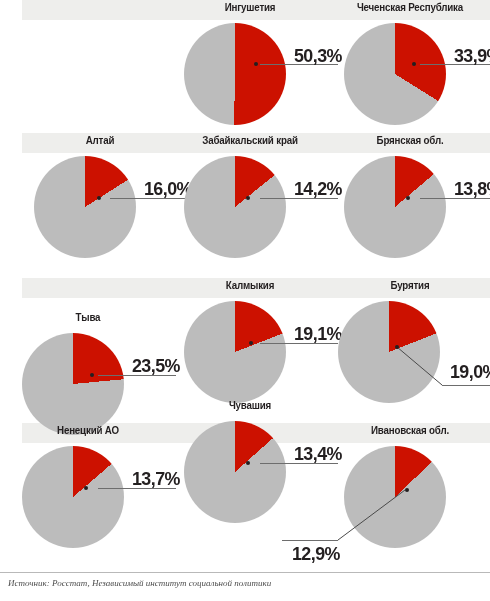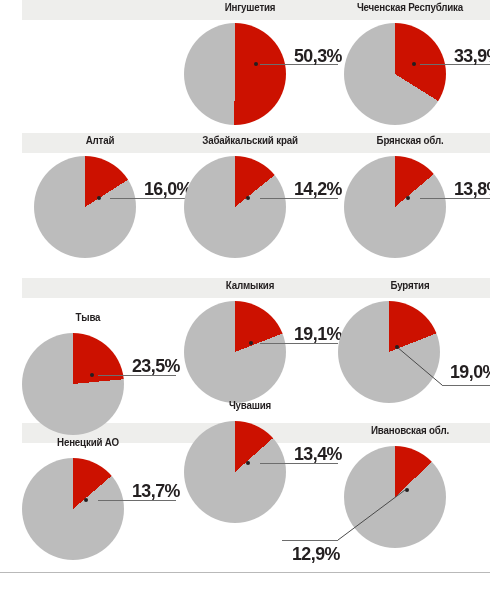--- a/index.html
+++ b/index.html
@@ -236,21 +236,21 @@
         <div class="pie-wrap" style="left: 8px;">
           <div class="pie" style="background: conic-gradient(rgb(204, 17, 0) 0deg, rgb(204, 17, 0) 68.4deg, rgb(188, 188, 188) 68.4deg, rgb(188, 188, 188) 360deg);"></div>
         </div>
         <svg class="leader-diag" width="53" height="46" style="left: 63px; top: 65px; position: absolute;">
           <line x1="4" y1="4" x2="49" y2="42" stroke="#4a4a4a" stroke-width="1"></line>
         </svg>
         <div class="leader-h" style="left: 112px; top: 107px; width: 56px; background: rgb(109, 109, 109);"></div>
         <div class="leader-dot" style="left: 65px; top: 67px;"></div>
         <div class="value" style="left: 120px; top: 83px;">19,0%</div>
       </div>
-      <div class="cell" style="left: 8px; top: 423px; margin-top: 12px;">
+      <div class="cell" style="left: 8px; top: 423px;">
         <div class="cell-title">Ненецкий АО</div>
         <div class="pie-wrap" style="left: 14px;">
           <div class="pie" style="background: conic-gradient(rgb(204, 17, 0) 0deg, rgb(204, 17, 0) 49.32deg, rgb(188, 188, 188) 49.32deg, rgb(188, 188, 188) 360deg);"></div>
         </div>
         <div class="leader-h" style="left: 90px; top: 65px; width: 78px; background: rgb(109, 109, 109);"></div>
         <div class="leader-dot" style="left: 76px; top: 63px;"></div>
         <div class="value" style="left: 124px; top: 45px;">13,7%</div>
       </div>
       <div class="cell" style="left: 170px; top: 398px;">
         <div class="cell-title">Чувашия</div>
@@ -269,14 +269,15 @@
         <svg class="leader-diag" width="75" height="58" style="left: 4px; top: 63px; position: absolute;">
           <line x1="71" y1="4" x2="4" y2="54" stroke="#4a4a4a" stroke-width="1"></line>
         </svg>
         <div class="leader-h" style="left: -48px; top: 117px; width: 56px; background: rgb(109, 109, 109);"></div>
         <div class="leader-dot" style="left: 75px; top: 65px;"></div>
         <div class="value" style="left: -38px; top: 120px;">12,9%</div>
       </div>
     </div>
 
   <div id="footer-rule"></div>
+  <div id="source">Источник: Росстат, Независимый институт социальной политики</div>
 
 </div>
 
 </body></html>

